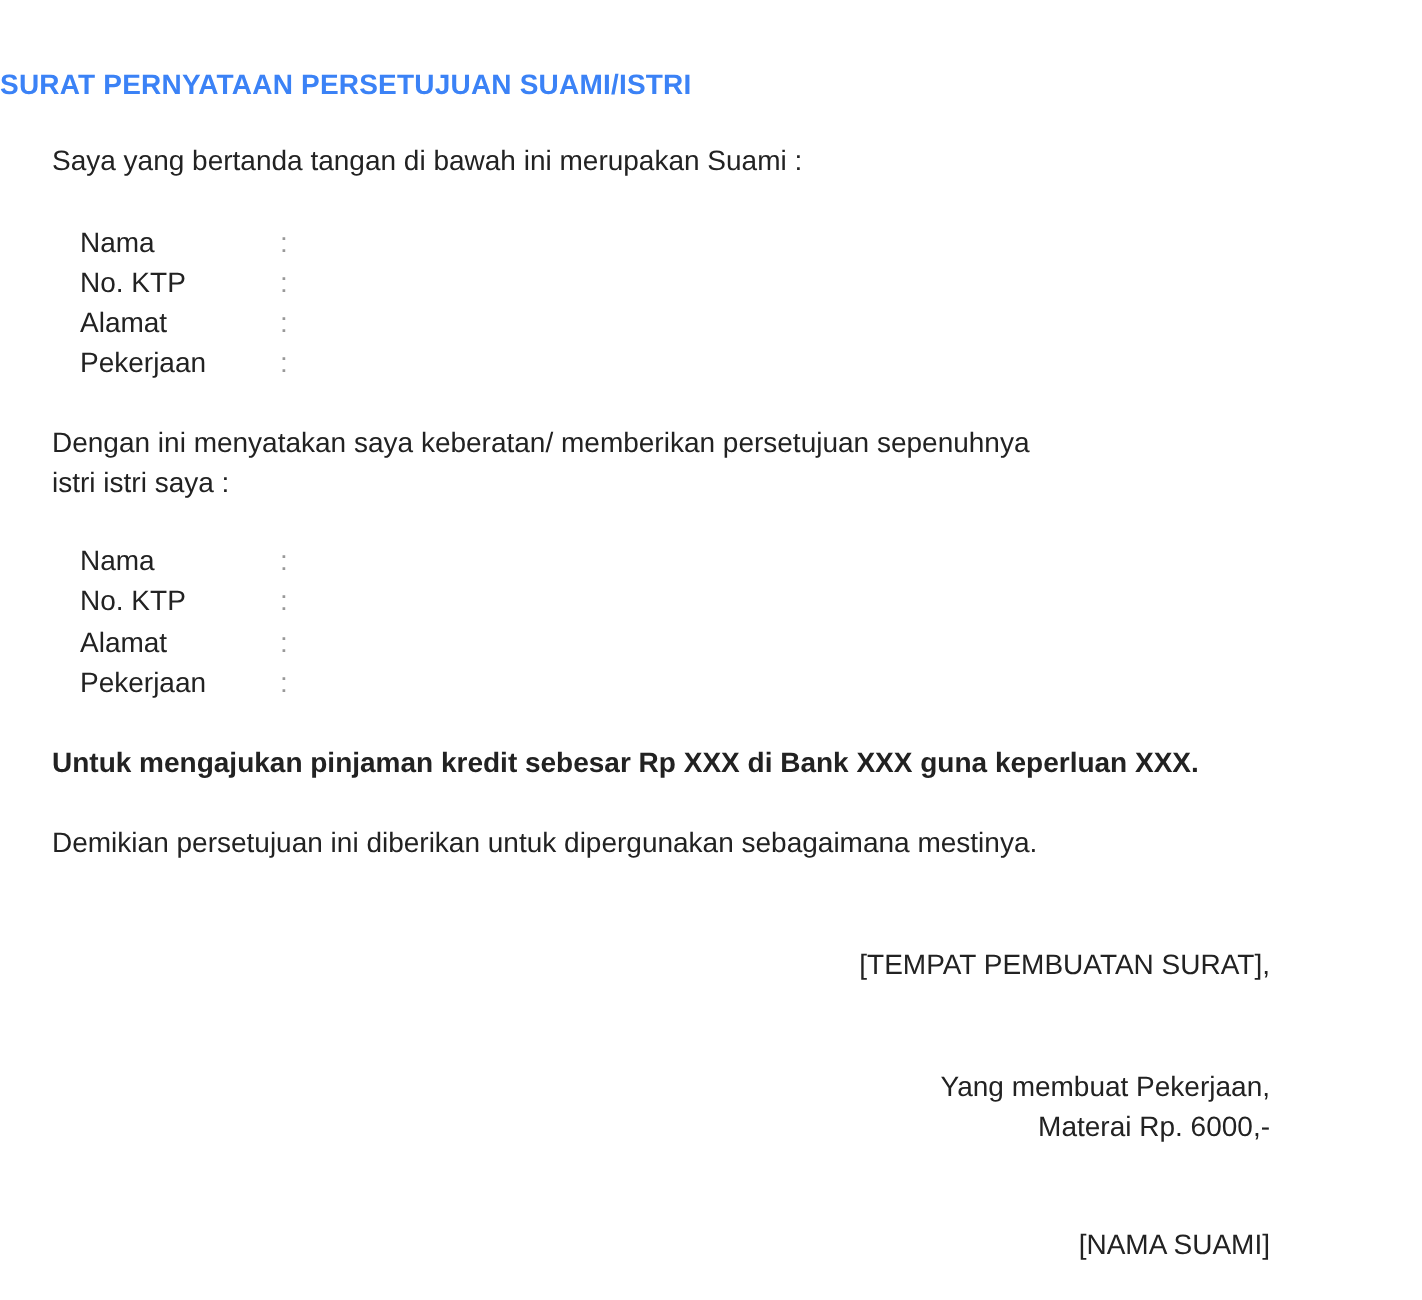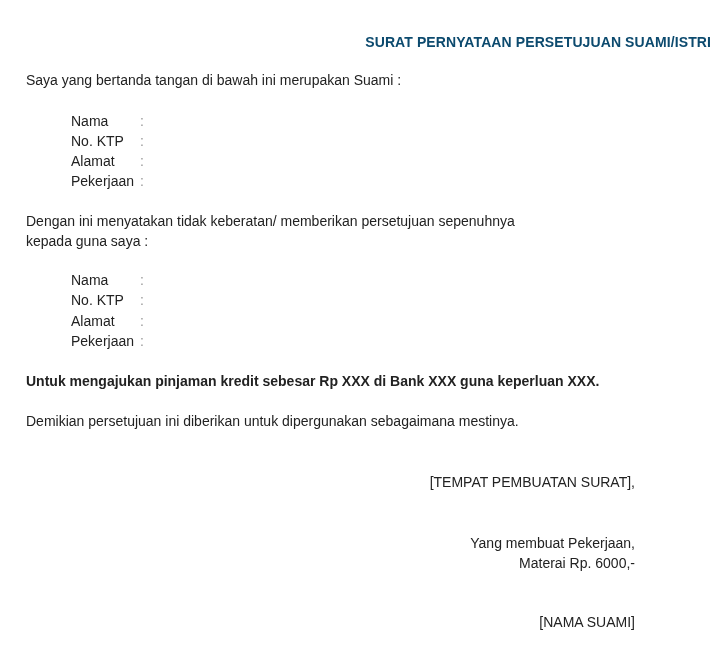--- a/index.html
+++ b/index.html
@@ -14,45 +14,44 @@
       overflow: hidden;
       font-family: "Liberation Sans", sans-serif;
       color: #222222;
       font-size: 14px;
     }
     .title {
       position: absolute;
       top: 34px;
       left: 0;
       width: 711px;
-      text-align: right;
+      text-align: left;
       font-weight: bold;
       font-size: 14px;
-      color: #0c4a6e;
+      color: #3b82f6;
       letter-spacing: 0.1px;
     }
     .line {
       position: absolute;
       left: 26px;
       white-space: nowrap;
       font-size: 14px;
       line-height: 20px;
     }
     .field {
       position: absolute;
       left: 40px;
       width: 200px;
       height: 20px;
       line-height: 20px;
       font-size: 14px;
     }
     .field .lbl {
       position: absolute;
       left: 0;
-      margin-left: 31px;
     }
     .field .colon {
       position: absolute;
       left: 100px;
       color: #999999;
     }
     .right {
       position: absolute;
       right: 76px;
       text-align: left;
@@ -81,22 +80,22 @@
     <div class="field" style="top:151px;">
       <span class="lbl">Alamat</span>
       <span class="colon">:</span>
     </div>
     <div class="field" style="top:171px;">
       <span class="lbl">Pekerjaan</span>
       <span class="colon">:</span>
     </div>
   </div>
 
-  <div class="line" style="top:211px;">Dengan ini menyatakan tidak keberatan/ memberikan persetujuan sepenuhnya</div>
-  <div class="line" style="top:231px;">kepada guna saya :</div>
+  <div class="line" style="top:211px;">Dengan ini menyatakan saya keberatan/ memberikan persetujuan sepenuhnya</div>
+  <div class="line" style="top:231px;">istri istri saya :</div>
 
   <div>
     <div class="field" style="top:270px;">
       <span class="lbl">Nama</span>
       <span class="colon">:</span>
     </div>
     <div class="field" style="top:290px;">
       <span class="lbl">No. KTP</span>
       <span class="colon">:</span>
     </div>

